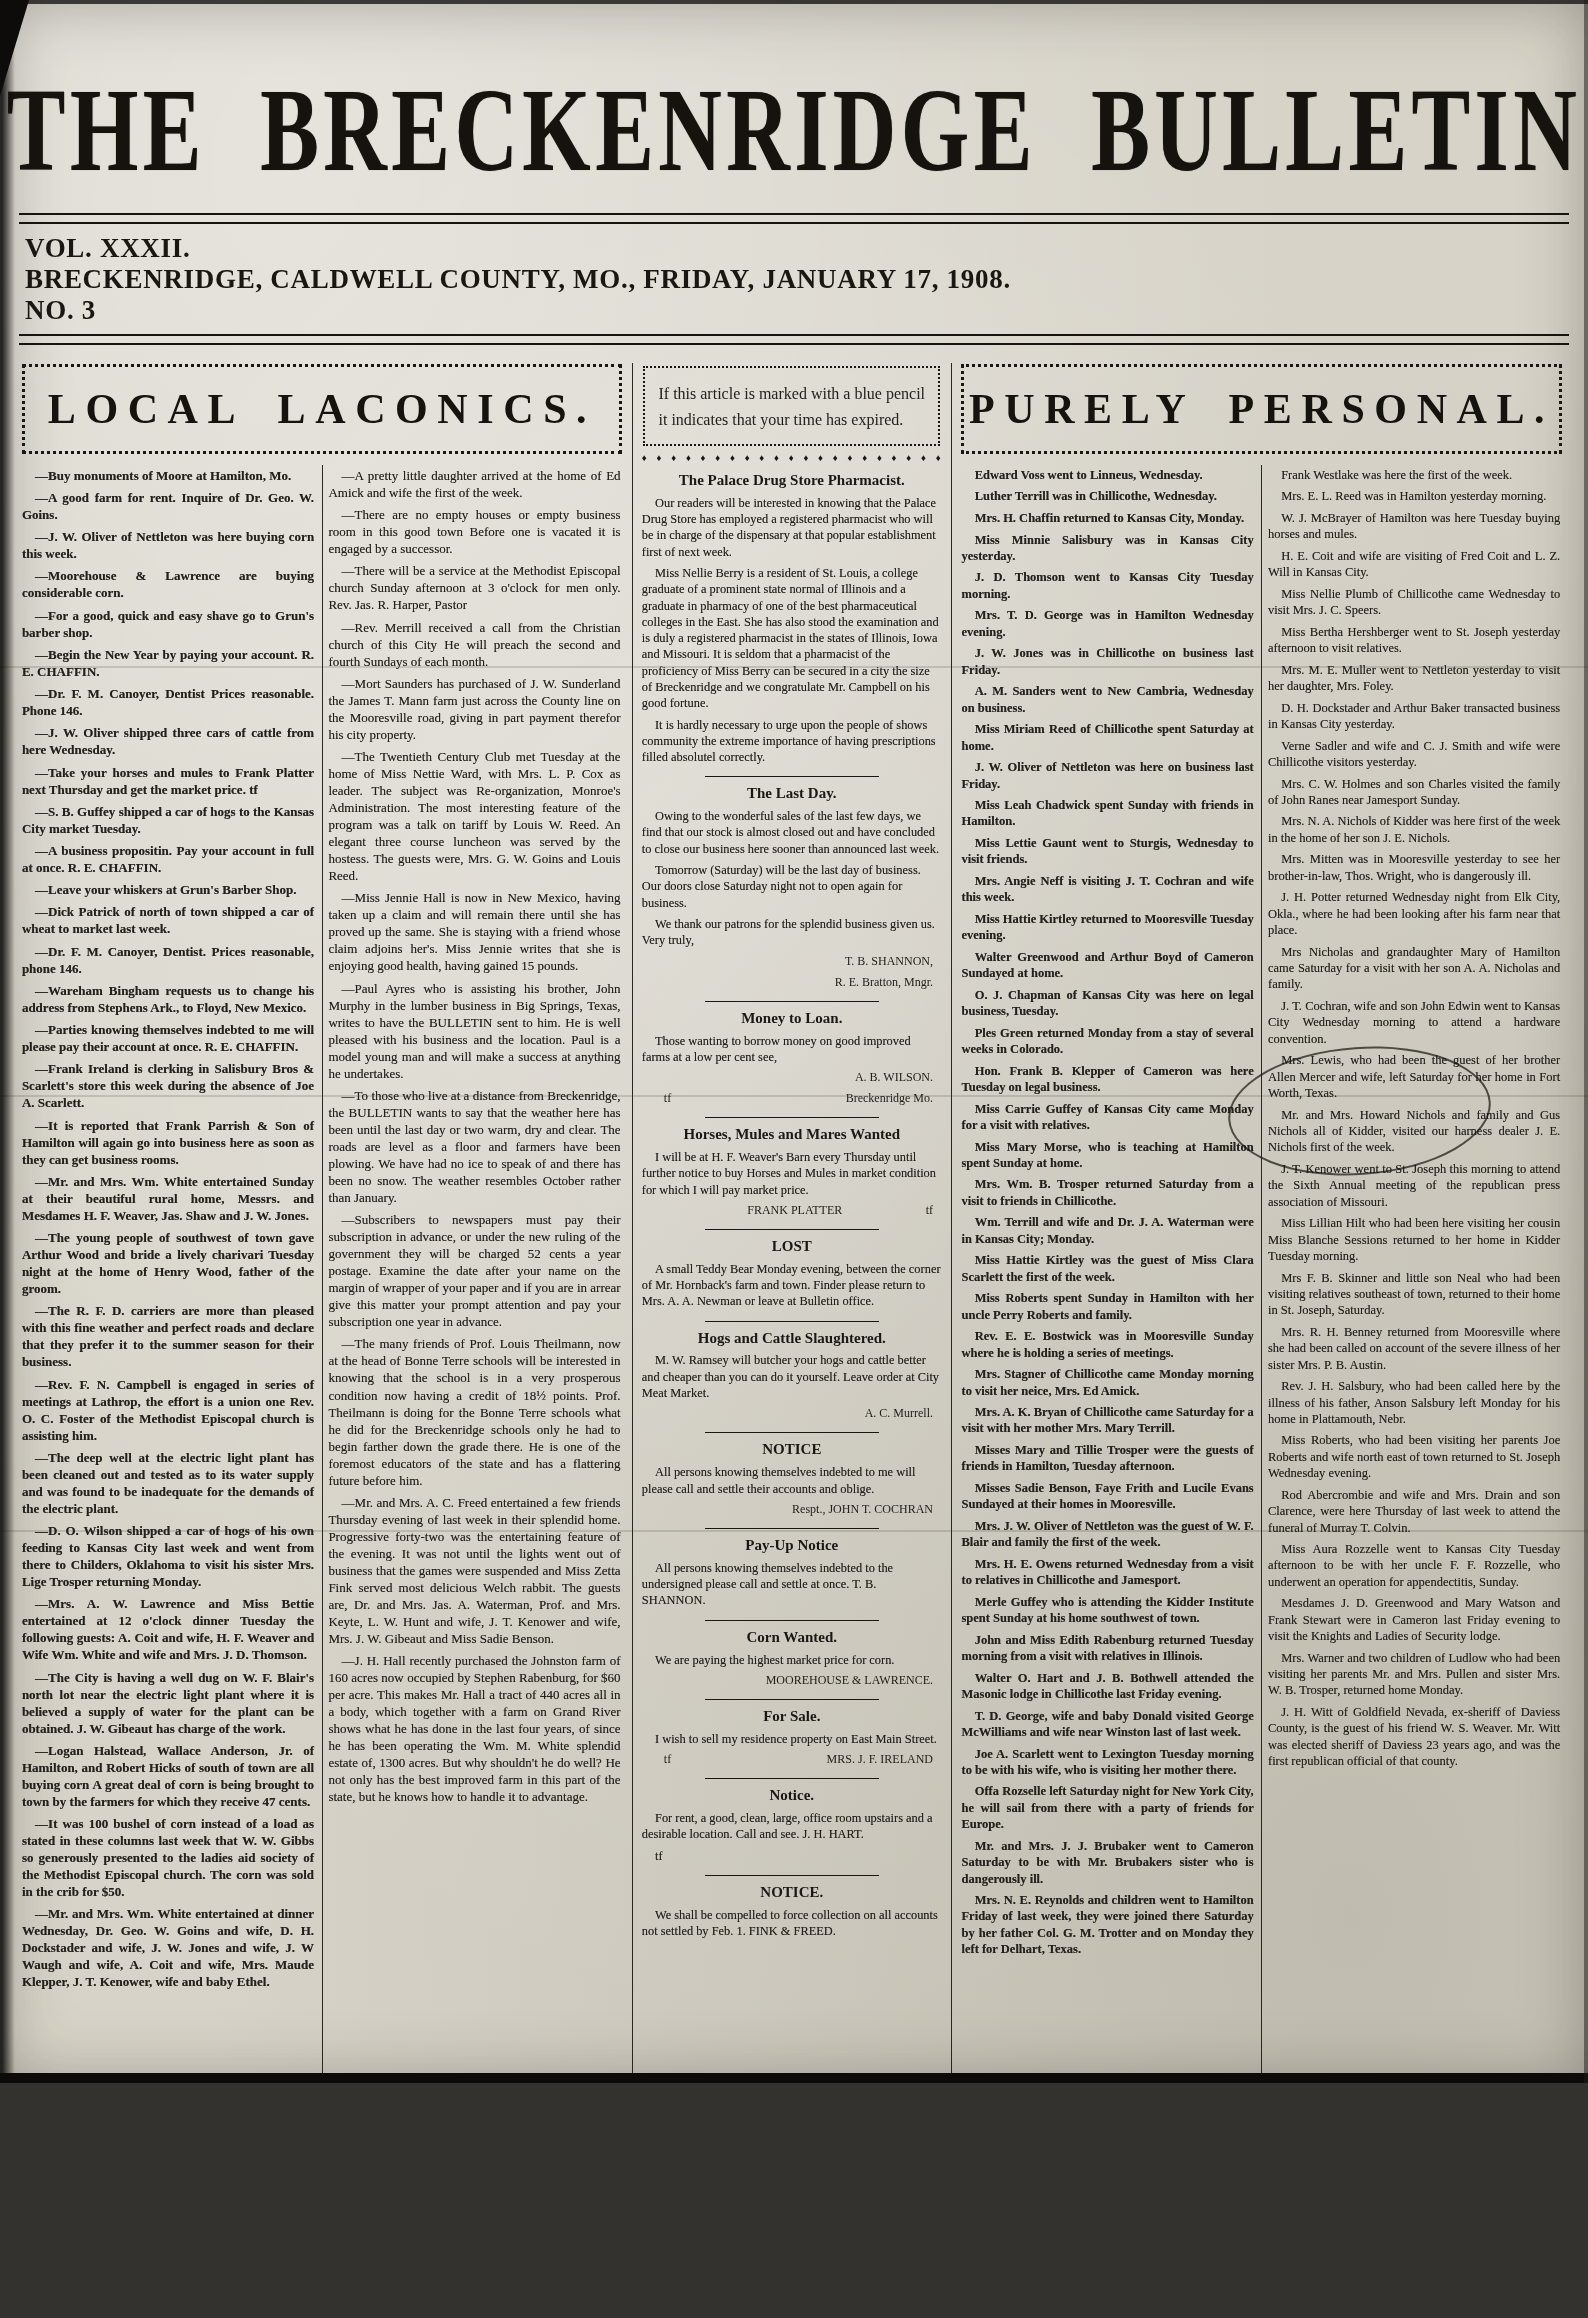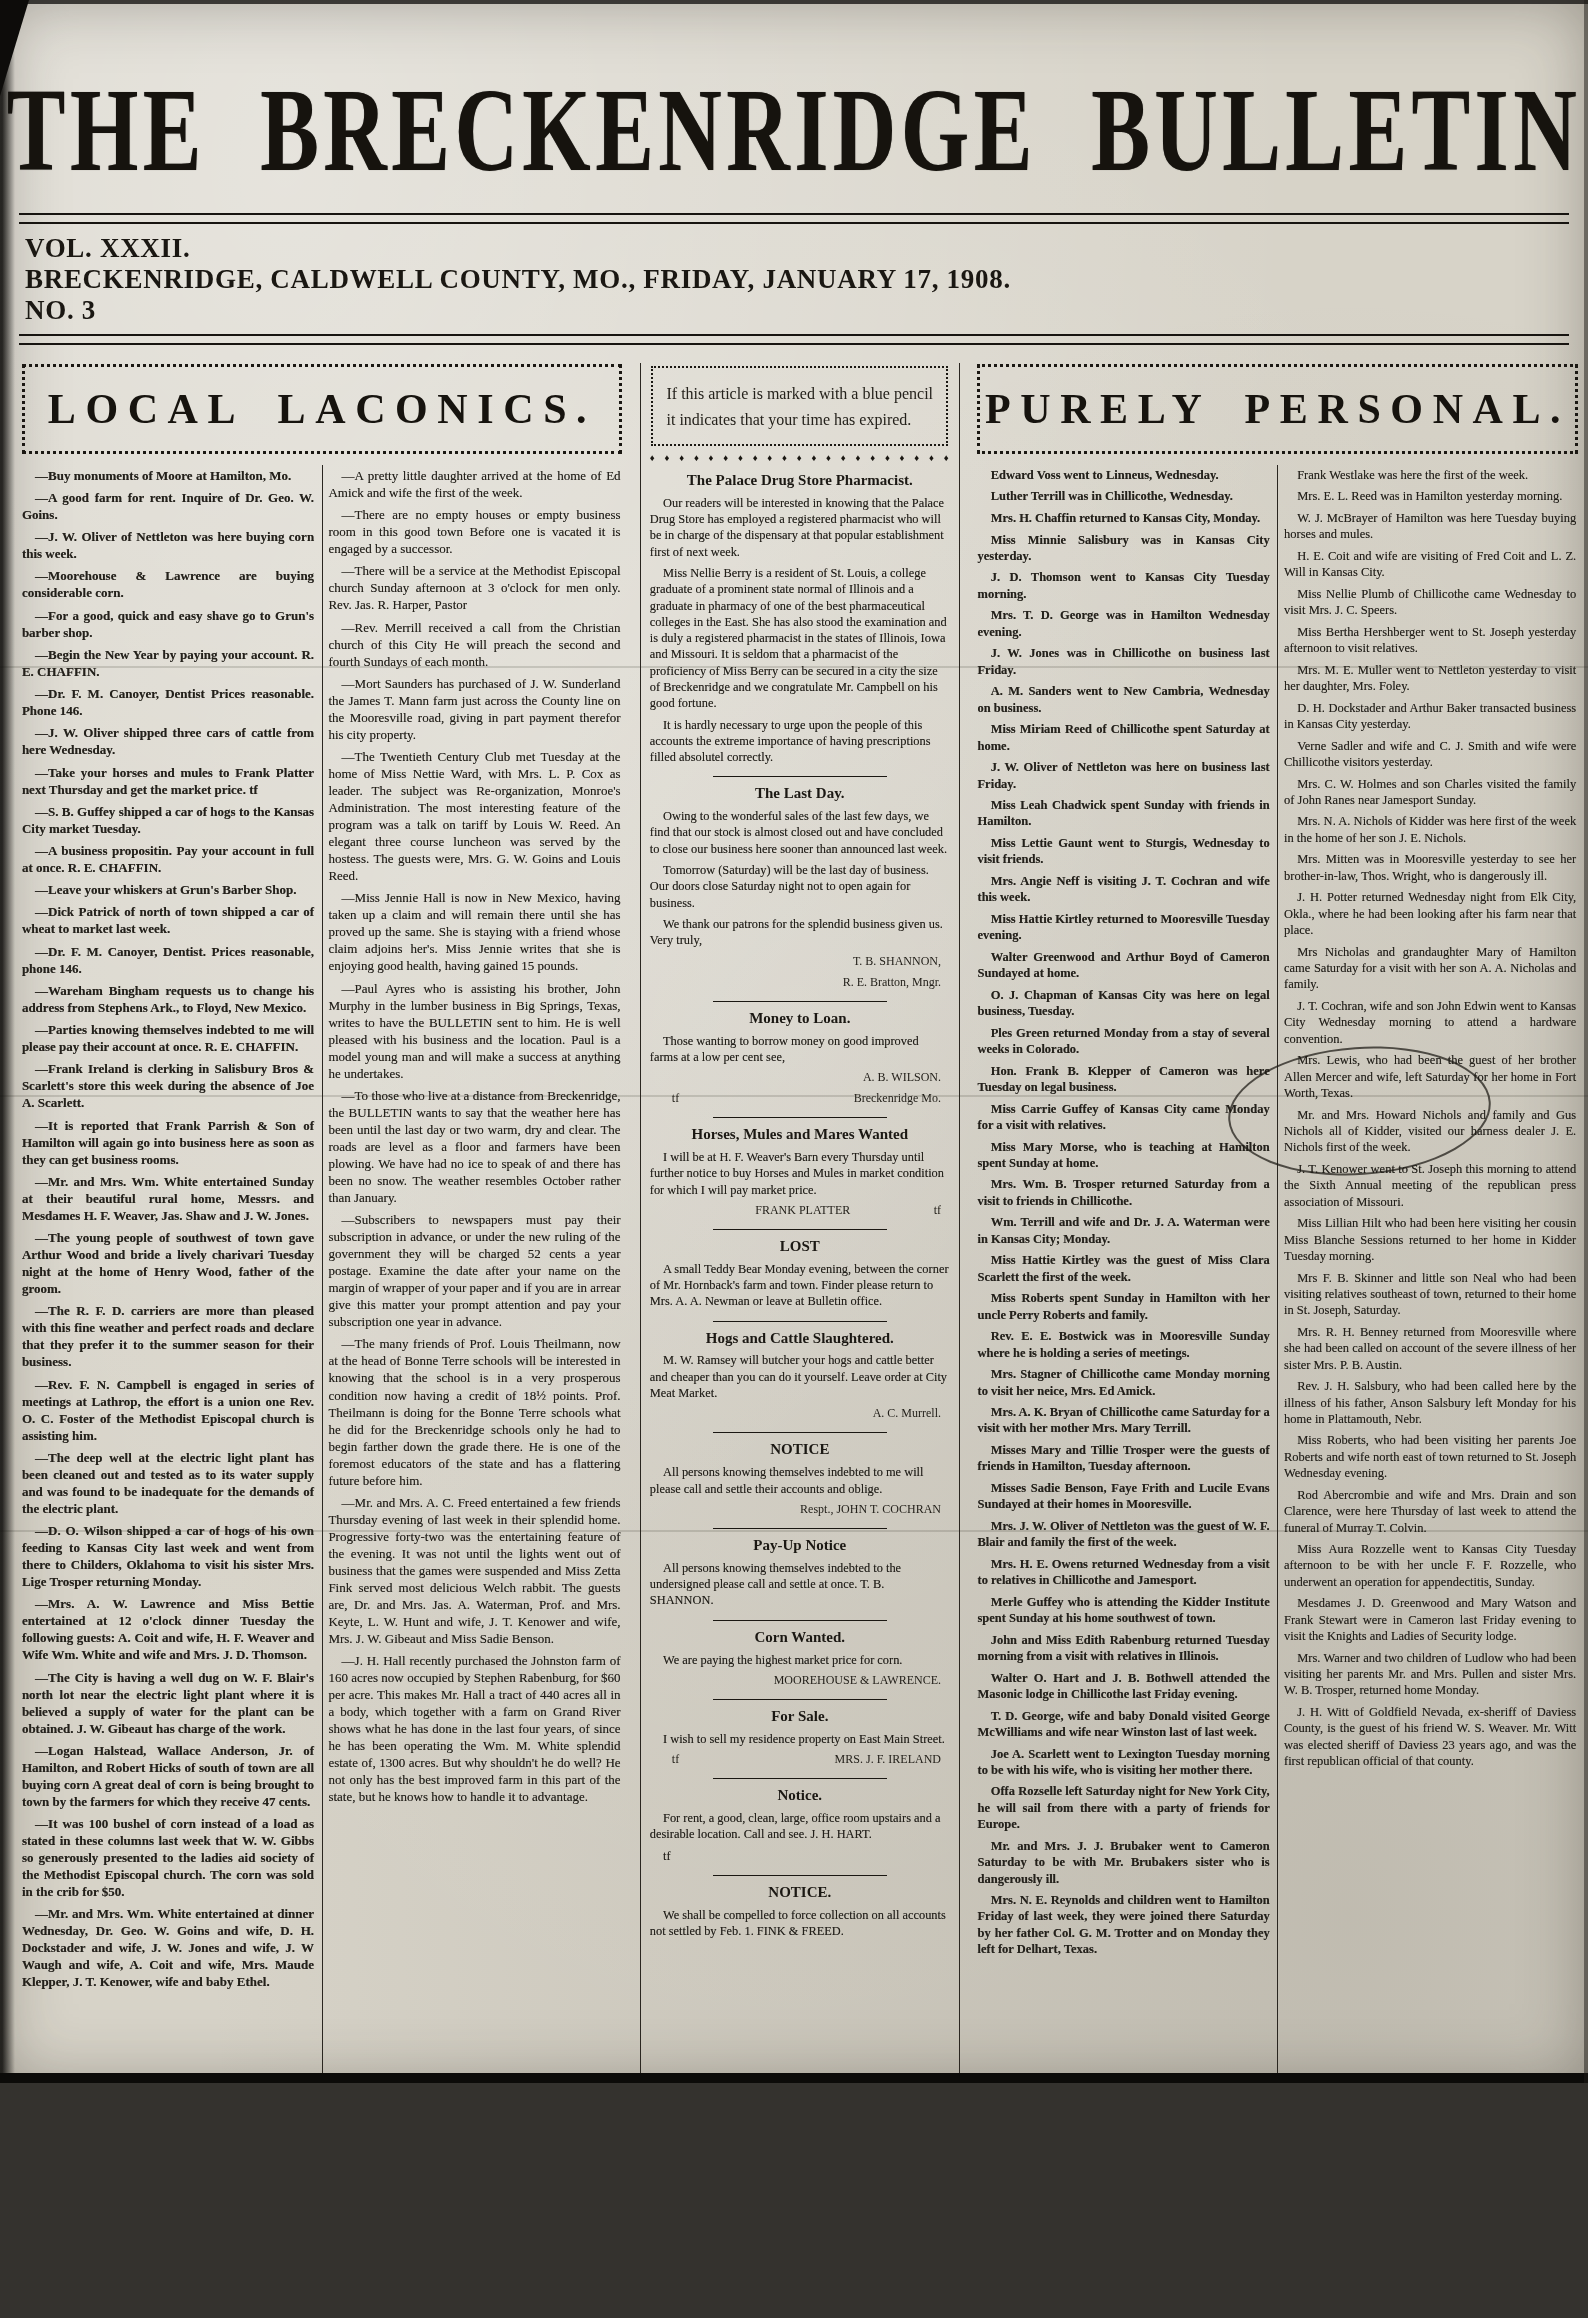--- a/index.html
+++ b/index.html
@@ -33,21 +33,21 @@
   .masthead { margin:47px 19px 0; height:166px; display:flex; align-items:center; justify-content:center; }
   .masthead-title { font-weight:bold; font-size:88px; letter-spacing:4.4px; word-spacing:28px;
     white-space:nowrap; transform:scaleY(1.34); color:#16130e; text-shadow:0 0 0.7px rgba(0,0,0,.55); }
   .double-rule { margin:0 19px; height:7.4px; border-top:2.9px solid #171410; border-bottom:2.2px solid #171410; }
   .dateline { display:flex; justify-content:space-between; align-items:baseline;
     padding:8.8px 25px 7.4px; font-weight:bold; font-size:27px; letter-spacing:0.7px; color:#1a1712;flex-direction:column; }
 
   
   .cols { display:flex; margin:17.7px 16px 0; height:1952px; }
   .sect-left, .sect-right { width:612px; flex:0 0 auto; }
-  .sect-mid { width:300px; flex:0 0 auto; padding:0 8.8px; margin:0 12px;
+  .sect-mid { width:300px; flex:0 0 auto; padding:0 8.8px; margin:0 4px;
     border-left:1.5px solid #2a2620; border-right:1.5px solid #2a2620; }
   .fancy-box { border:3.7px dotted #1a1712; margin:1.5px 5.9px 11.8px; padding:17.7px 2.9px;
     text-align:center; font-weight:bold; font-size:42px; letter-spacing:9.6px; word-spacing:14.7px;
     color:#16130e; }
   .two-cols { display:flex; height:1834px; }
   .col { width:50%; padding:1.5px 7.4px 0 5.9px; overflow:hidden; text-align:justify; }
   .col.first { border-right:1.5px solid #2a2620;font-weight:bold; }
   p.item { margin:0 0 5.2px; text-indent:13.2px; font-size:13px; line-height:1.31;
     color:#24211b; text-shadow:0 0 0.4px rgba(0,0,0,.4); }
   .sect-right p.item { font-size:12.5px; }
@@ -145,21 +145,21 @@
       </div>
     </div>
 
     <div class="sect-mid">
       <div class="notice-box">If this article is marked with a blue pencil it indicates that your time has expired.</div>
       <div class="diamond-row">♦ ♦ ♦ ♦ ♦ ♦ ♦ ♦ ♦ ♦ ♦ ♦ ♦ ♦ ♦ ♦ ♦ ♦ ♦ ♦ ♦ ♦ ♦ ♦ ♦ ♦ ♦ ♦ ♦ ♦</div>
       <div id="mid-sections">
           <h3 class="sec-title">The Palace Drug Store Pharmacist.</h3>
           <p class="item">Our readers will be interested in knowing that the Palace Drug Store has employed a registered pharmacist who will be in charge of the dispensary at that popular establishment first of next week.</p>
           <p class="item">Miss Nellie Berry is a resident of St. Louis, a college graduate of a prominent state normal of Illinois and a graduate in pharmacy of one of the best pharmaceutical colleges in the East.  She has also stood the examination and is duly a registered pharmacist in the states of Illinois, Iowa and Missouri.  It is seldom that a pharmacist of the proficiency of Miss Berry can be secured in a city the size of Breckenridge and we congratulate Mr. Campbell on his good fortune.</p>
-          <p class="item">It is hardly necessary to urge upon the people of this accounts the extreme importance of having prescriptions filled absolutel correctly.</p>
+          <p class="item">It is hardly necessary to urge upon the people of shows community the extreme importance of having prescriptions filled absolutel correctly.</p>
           <div class="sec-rule"></div>
           <h3 class="sec-title">The Last Day.</h3>
           <p class="item">Owing to the wonderful sales of the last few days, we find that our stock is almost closed out and have concluded to close our business here sooner than announced last week.</p>
           <p class="item">Tomorrow (Saturday) will be the last day of business.  Our doors close Saturday night not to open again for business.</p>
           <p class="item">We thank our patrons for the splendid business given us.   Very truly,</p>
           <div class="sigline">
             <span></span>
             <span>T. B. SHANNON,</span>
           </div>
           <div class="sigline">

